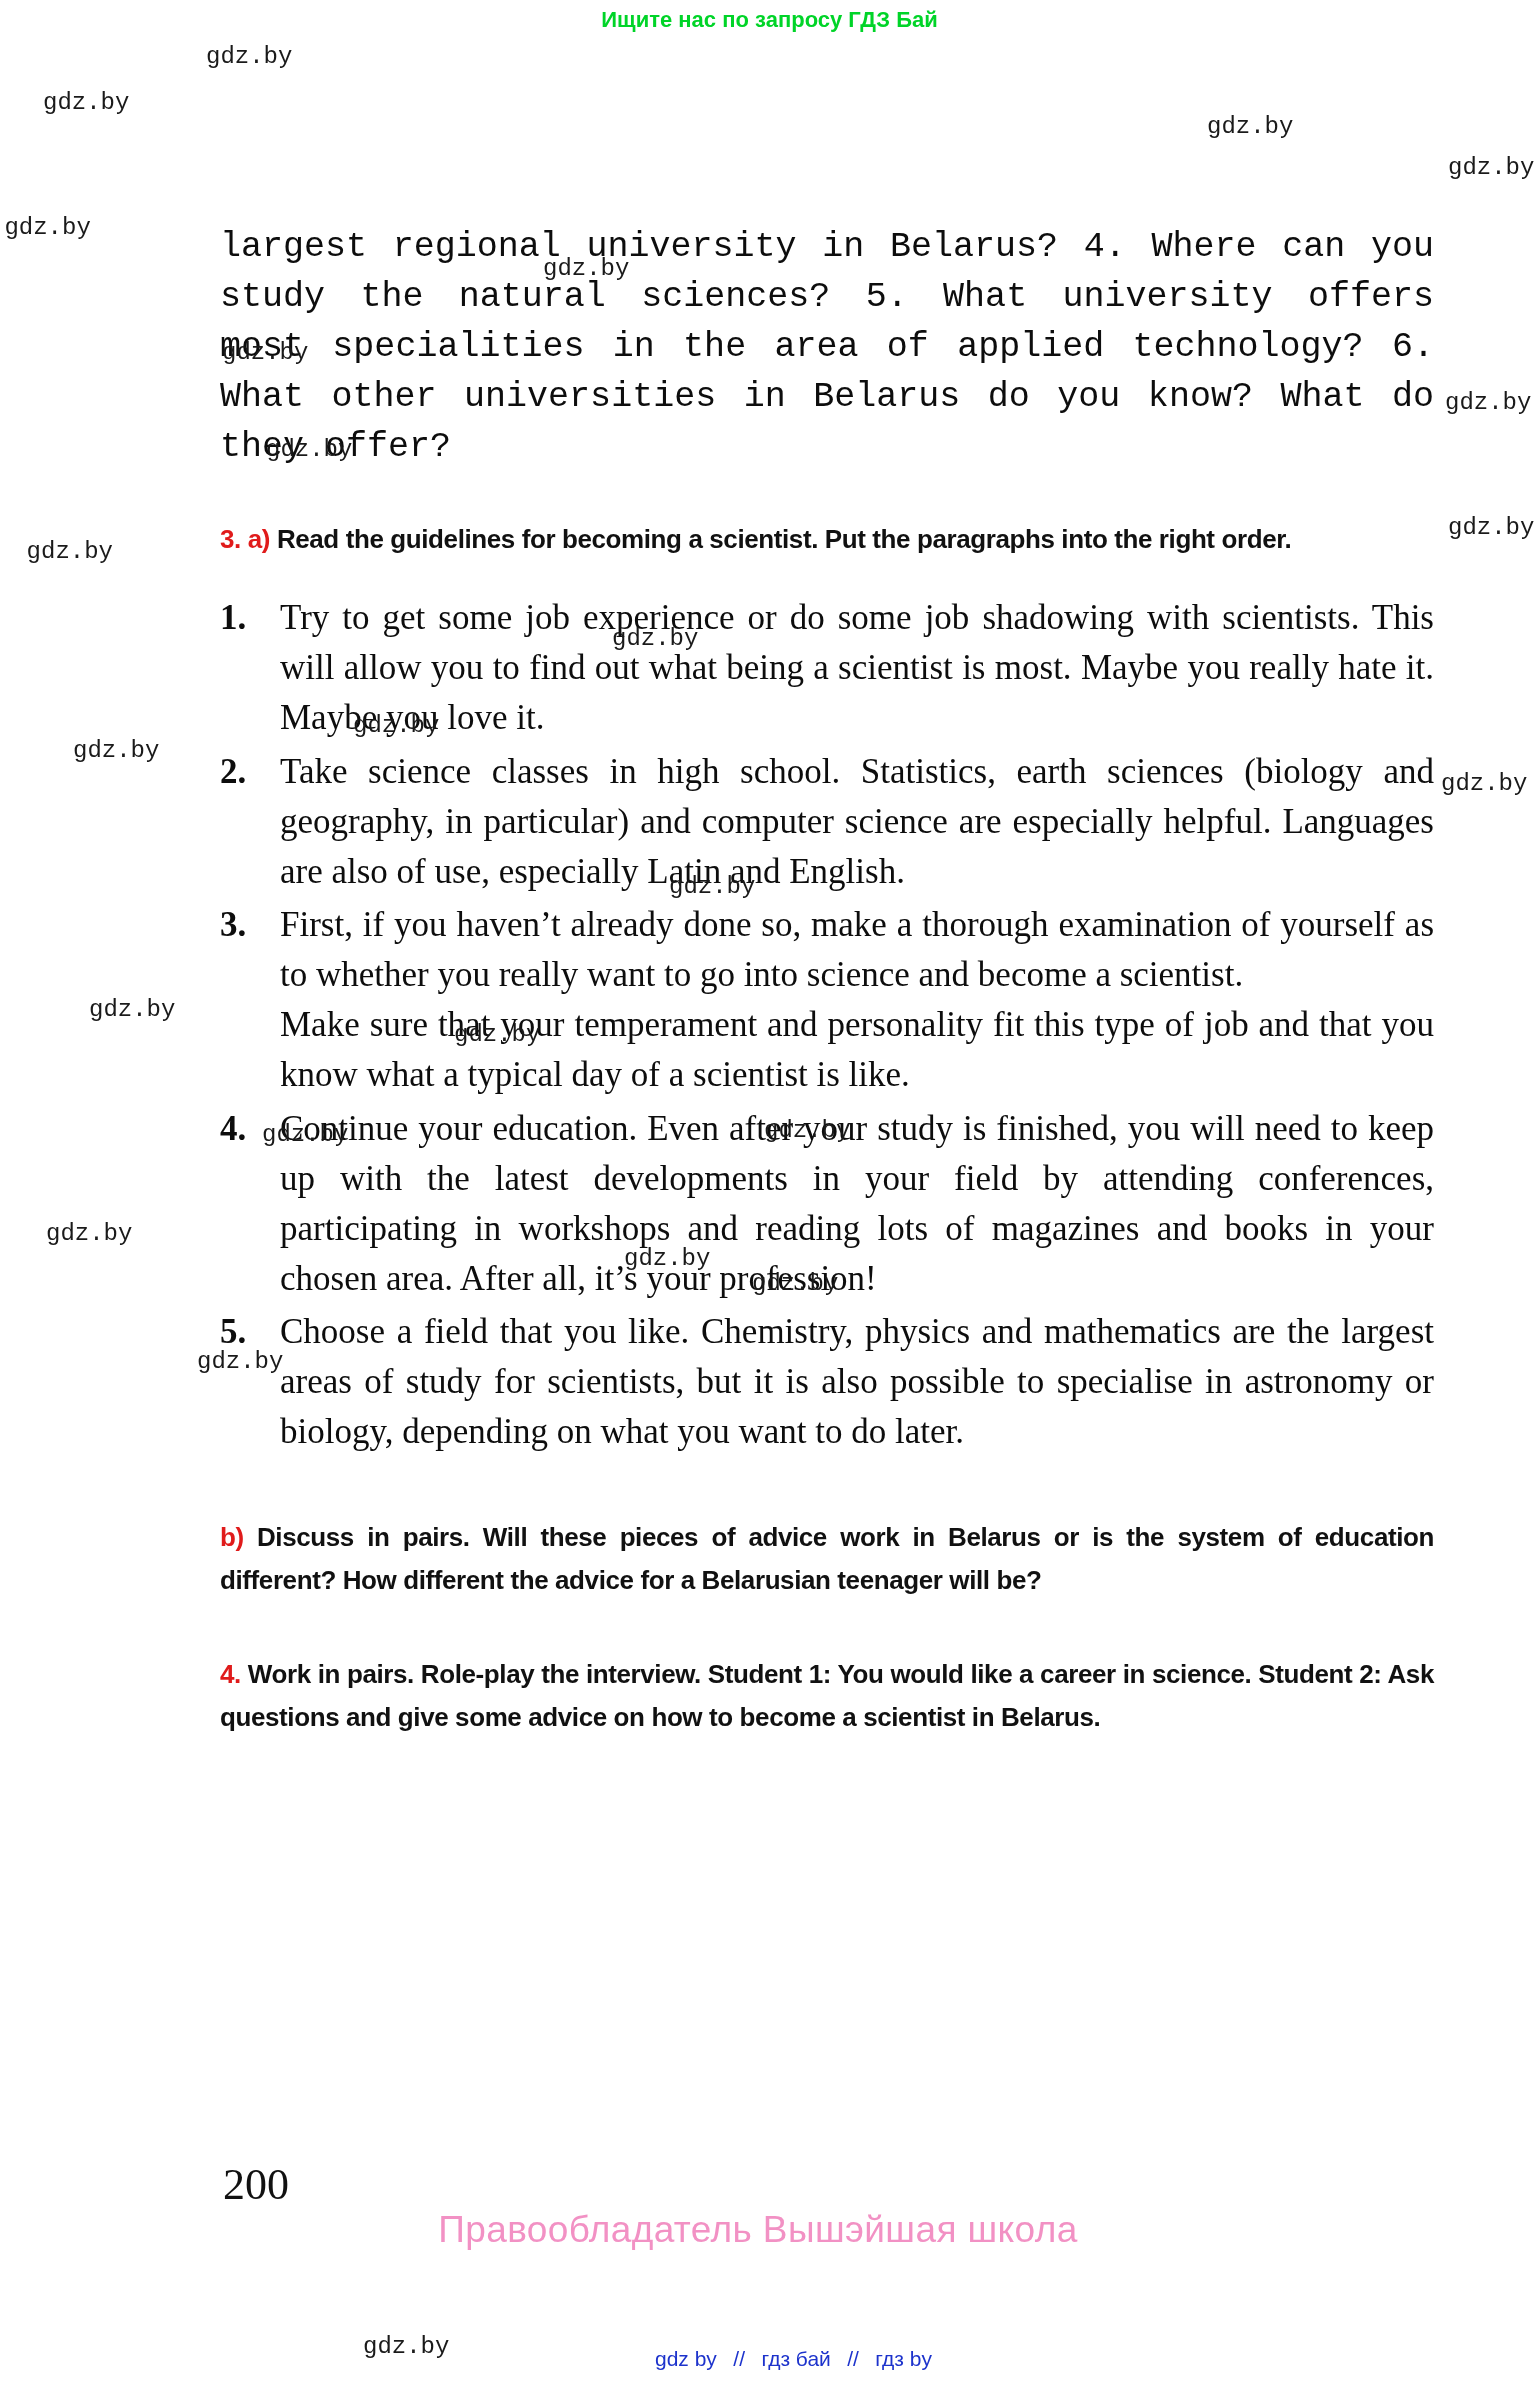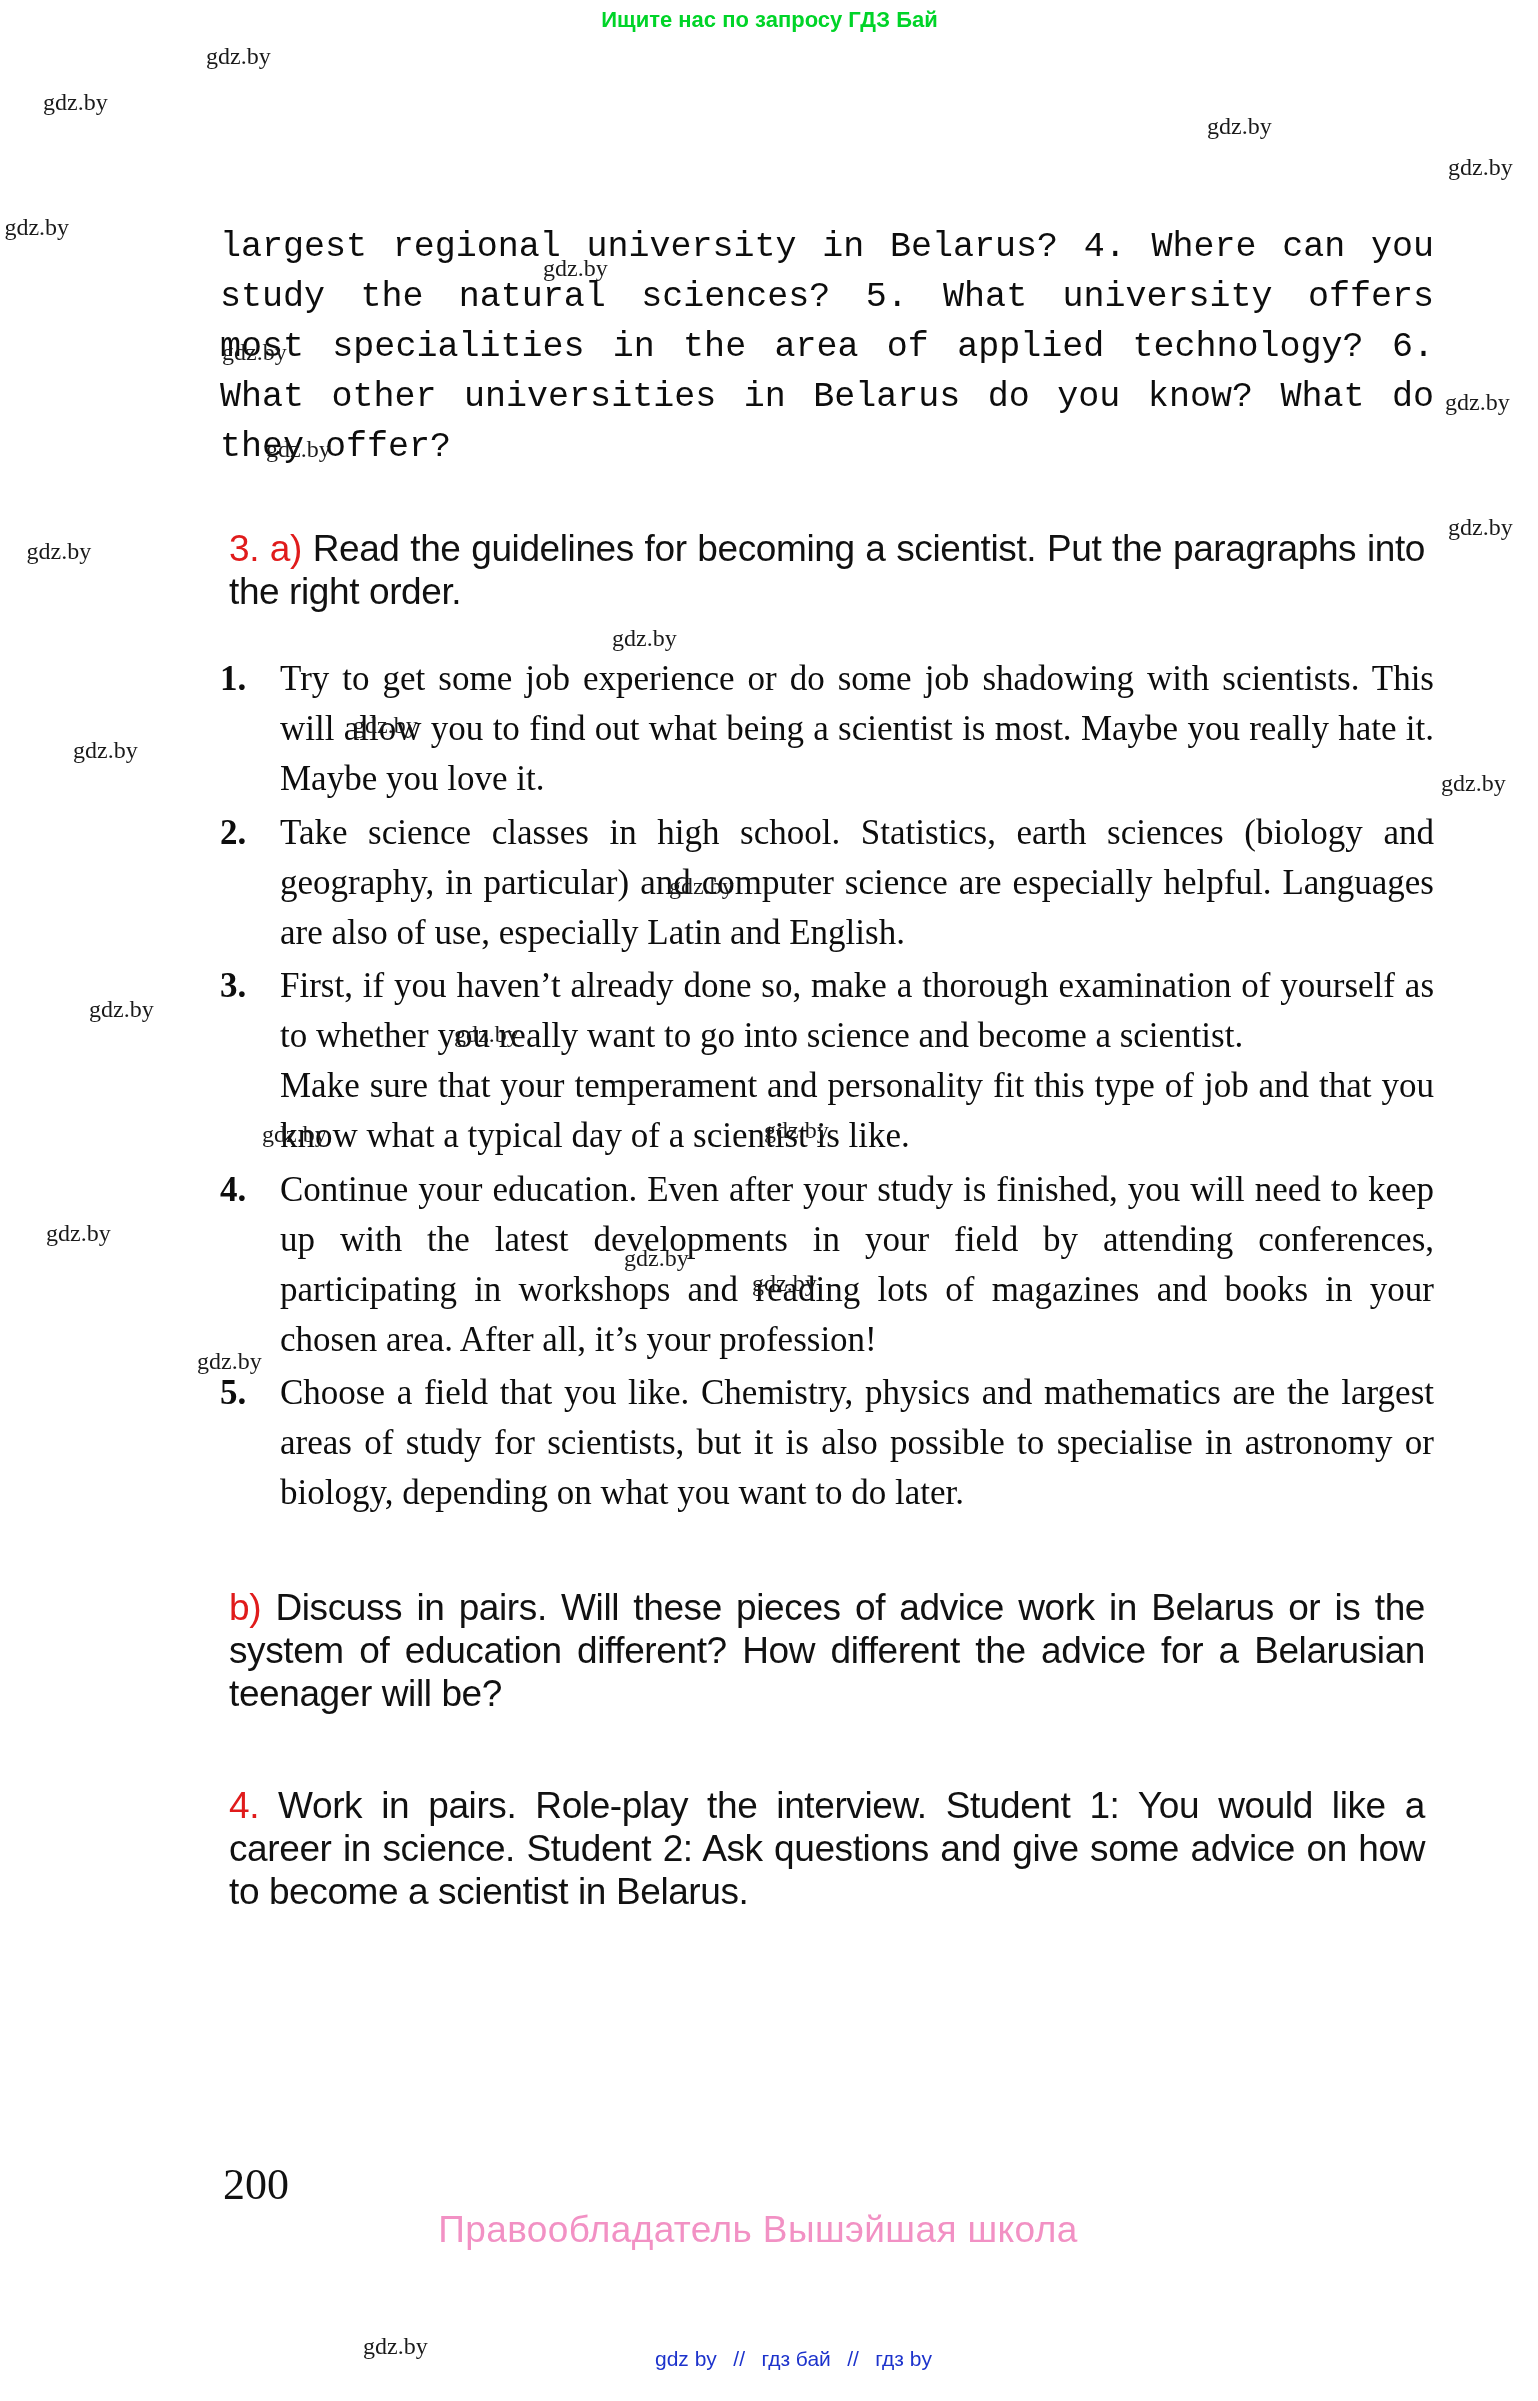--- a/index.html
+++ b/index.html
@@ -11,21 +11,21 @@
     width: 1539px;
     height: 2401px;
     position: relative;
     overflow: hidden;
     font-family: "Liberation Serif", serif;
   }
 
   
   .wm {
     position: absolute;
-    font-family: Liberation Serif, serif;
+    font-family: Liberation Mono, monospace;
     font-size: 24px;
     color: #1a1a1a;
     white-space: nowrap;
     letter-spacing: 0px;
     z-index: 5;
   }
 
   
   #promo-banner {
     position: absolute;
@@ -54,26 +54,26 @@
     font-size: 35px;
     line-height: 50px;
     color: #0d0d0d;
     text-align: justify;
     text-justify: inter-word;
     margin: 0;
   }
 
   .task-head {
     font-family: "Liberation Sans", sans-serif;
-    font-size: 37px;
-    font-weight: normal;
+    font-size: 26px;
+    font-weight: bold;
     line-height: 43px;
     color: #111111;
     text-align: justify;
-    margin: 9px;
+    margin: 0;
     letter-spacing: -0.4px;
   }
   .task-num { color: #e01b1b; }
 
   
   .gap-a { height: 46px; }
   .gap-b { height: 32px; }
   .gap-c { height: 55px; }
   .gap-d { height: 51px; }
 

